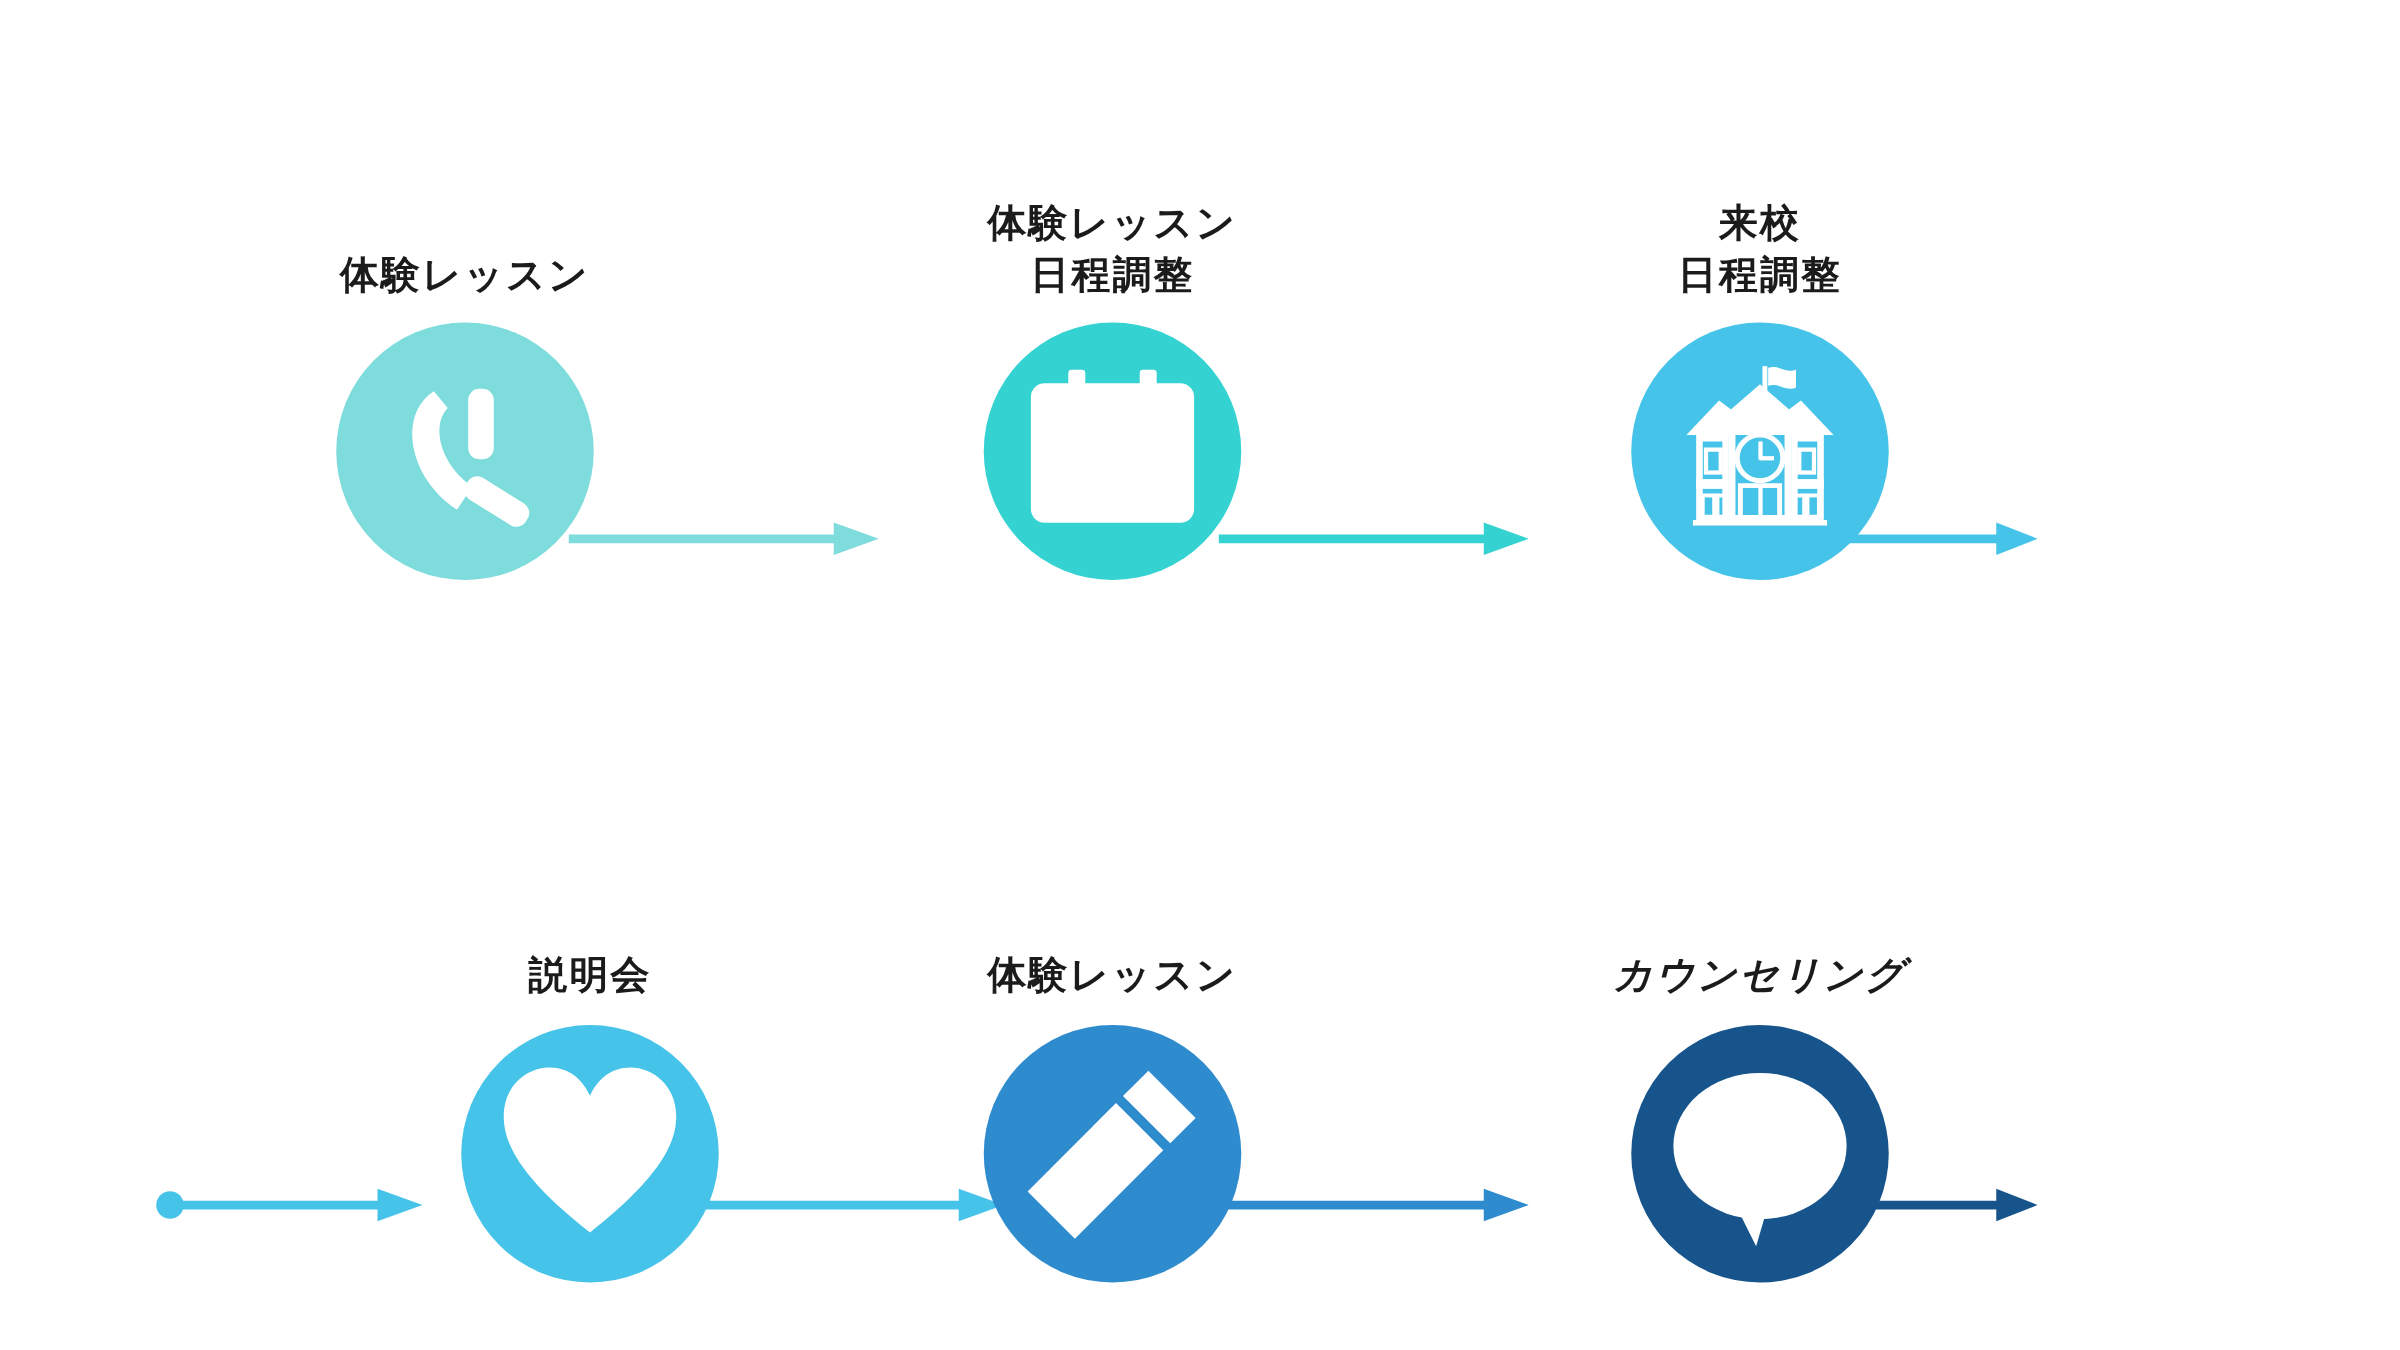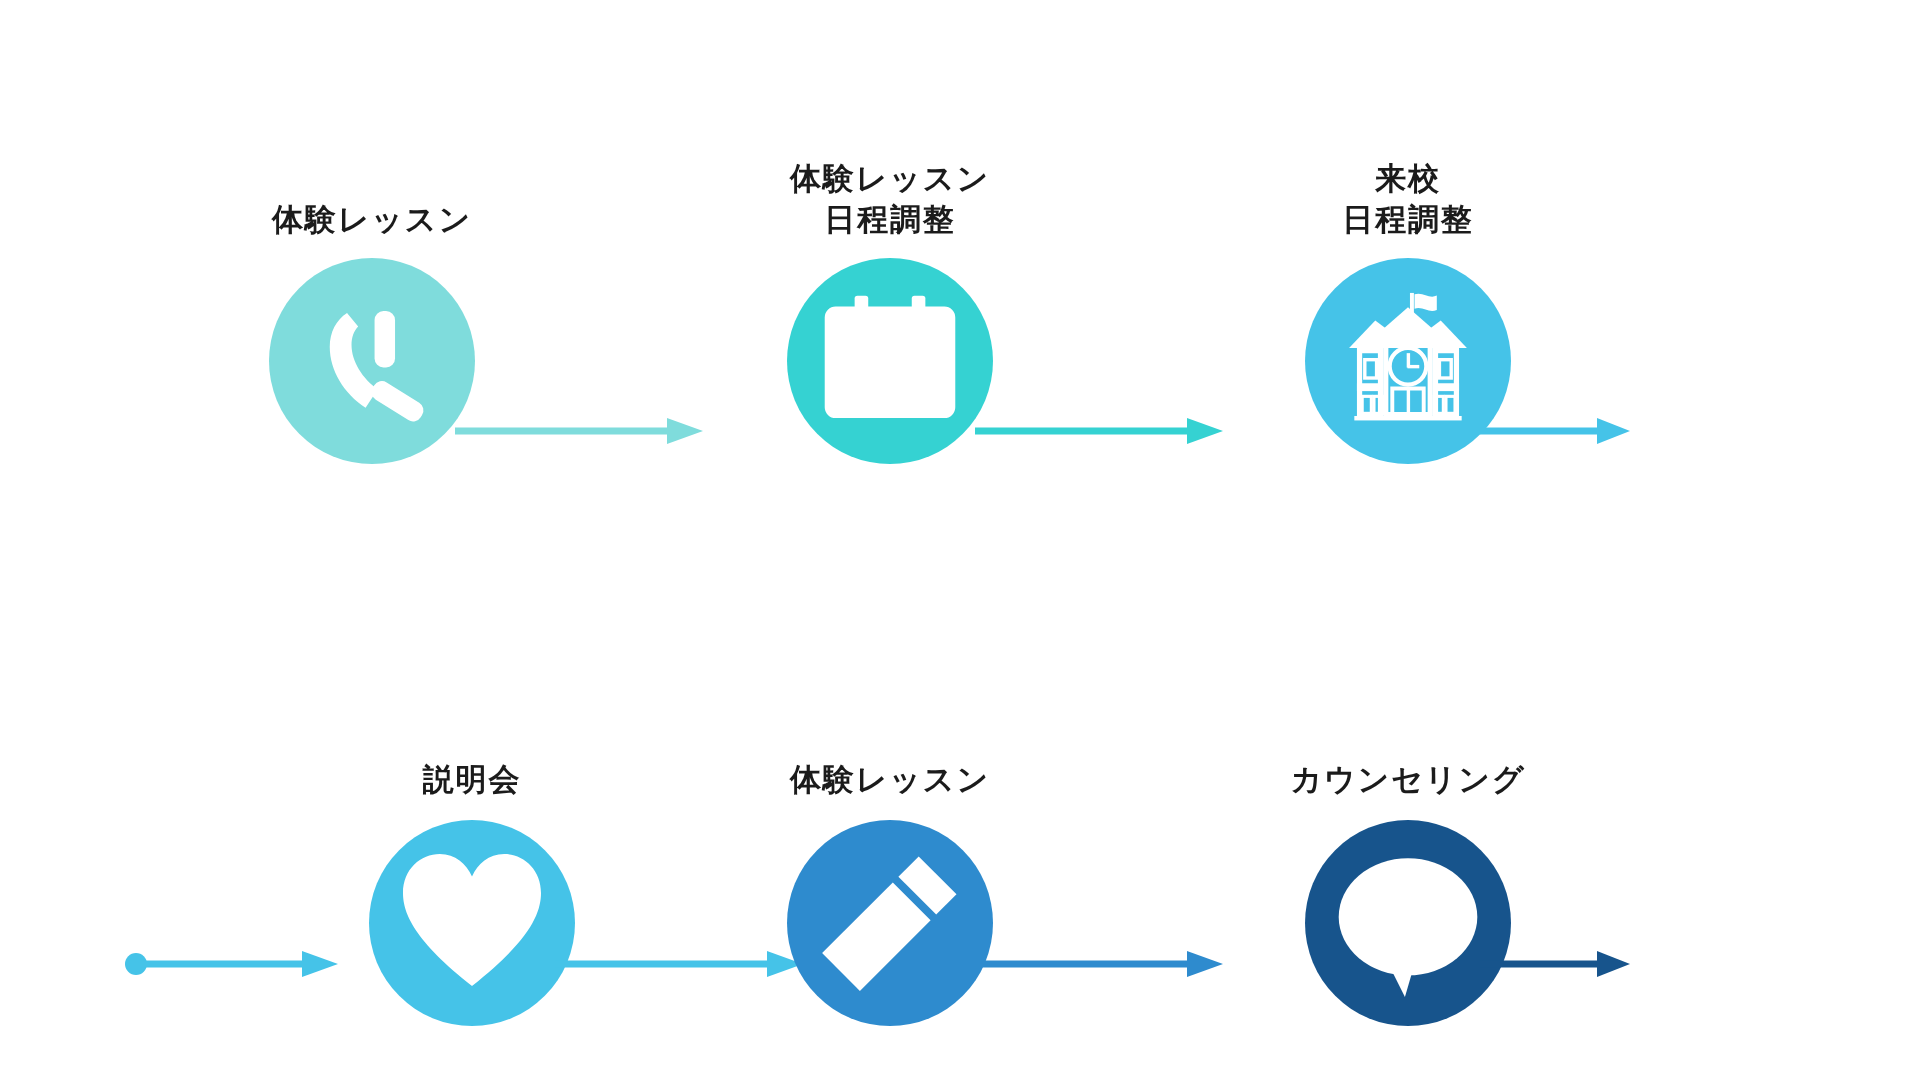--- a/index.html
+++ b/index.html
@@ -258,21 +258,21 @@
     </div>
 
     <div class="connector" style="left:975px; top:409px; width:250px;">
       <svg width="250" height="30" viewBox="0 0 250 30">
         <line x1="0" y1="15" x2="215" y2="15" stroke="#2E8BCE" stroke-width="7"></line>
         <polygon points="212,2 248,15 212,28" fill="#2E8BCE"></polygon>
       </svg>
     </div>
 
     <div class="step-node" style="left:1258px; top:0; height:540px;">
-      <div class="step-label" style="bottom:280px;">
+      <div class="step-label" style="bottom:280px;font-style:italic;">
         <span class="label-line">カウンセリング</span>
       </div>
       <div class="step-circle" style="top:280px; background:#17548C;">
         <span>
           <svg width="154" height="154" viewBox="0 0 100 100" aria-hidden="true">
             <g fill="#ffffff">
               <ellipse cx="50" cy="46" rx="45" ry="38"></ellipse>
               <path d="M36 74 L55 74 L48 98 Z"></path>
             </g>
           </svg>

